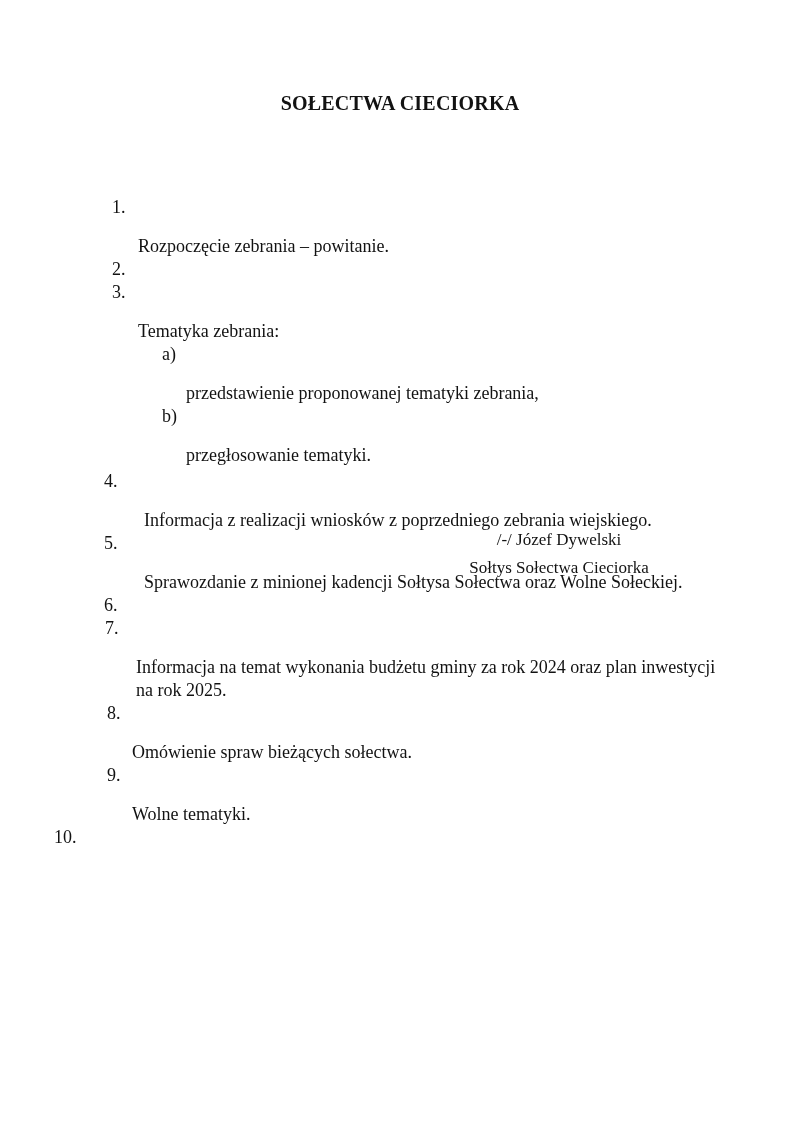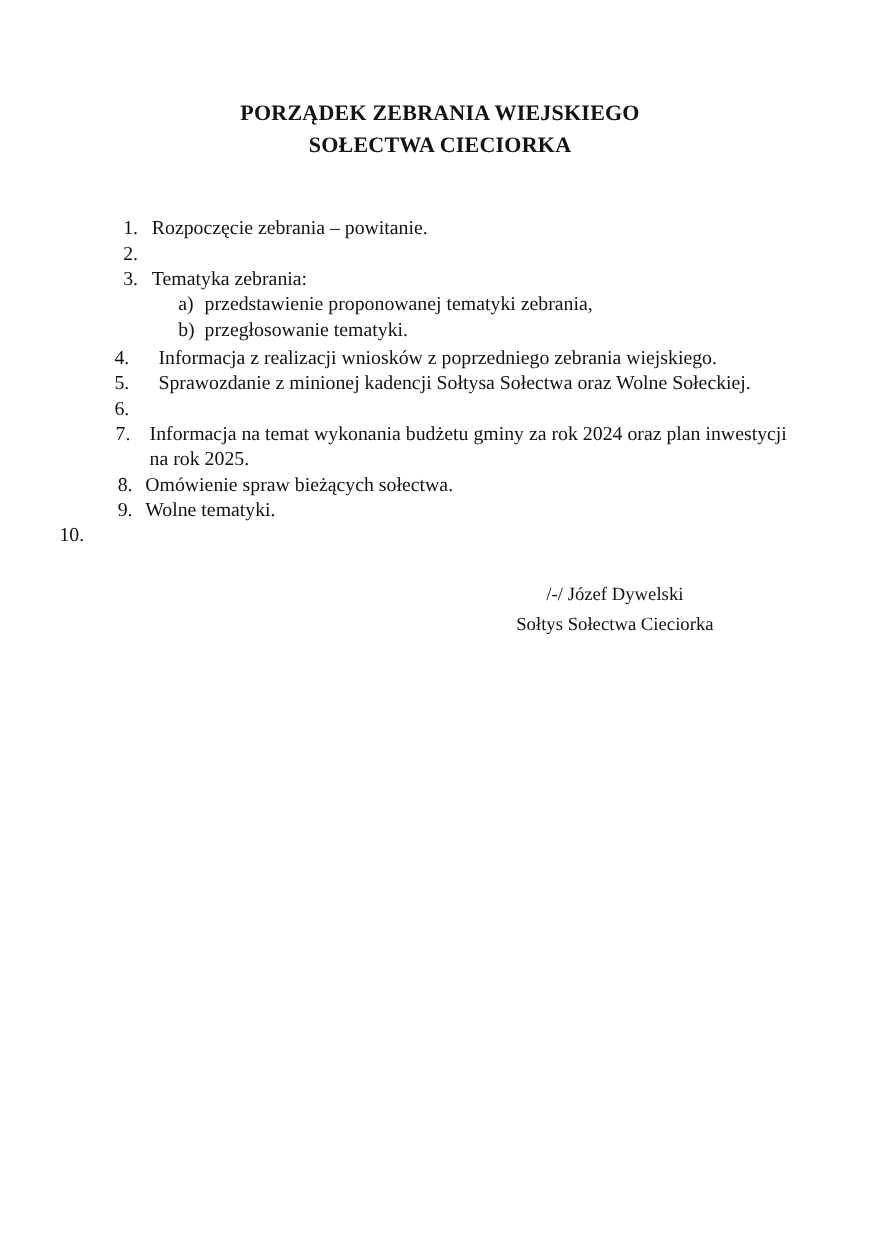--- a/index.html
+++ b/index.html
@@ -31,21 +31,21 @@
   .agenda {
     position: absolute;
     top: 196px;
     left: 0;
     width: 770px;
     font-size: 18px;
     line-height: 23px;
   }
   .row { display: flex; }
   .num { flex: none; }
-  .txt { white-space: pre-line; }
+  .txt { white-space: pre-line; margin-top: 39px; }
   
   .g1  { padding-left: 112px; }
   .g1 .num  { width: 26px; }
   
   .sub { padding-left: 162px; }
   .sub .num { width: 24px; }
   
   .g2  { padding-left: 104px; }
   .g2 .num  { width: 40px; }
   
@@ -67,21 +67,20 @@
     font-size: 17px;
     line-height: 28px;
   }
 </style>
 </head>
 <body>
 
 <div class="page">
 
   <header class="doc-title">
-    <div>PORZĄDEK ZEBRANIA WIEJSKIEGO</div>
     <div>SOŁECTWA CIECIORKA</div>
   </header>
 
   <div class="agenda">
 
     <div class="row g1">
       <span class="num">1.</span>
       <span class="txt">Rozpoczęcie zebrania – powitanie.</span>
     </div>
 

